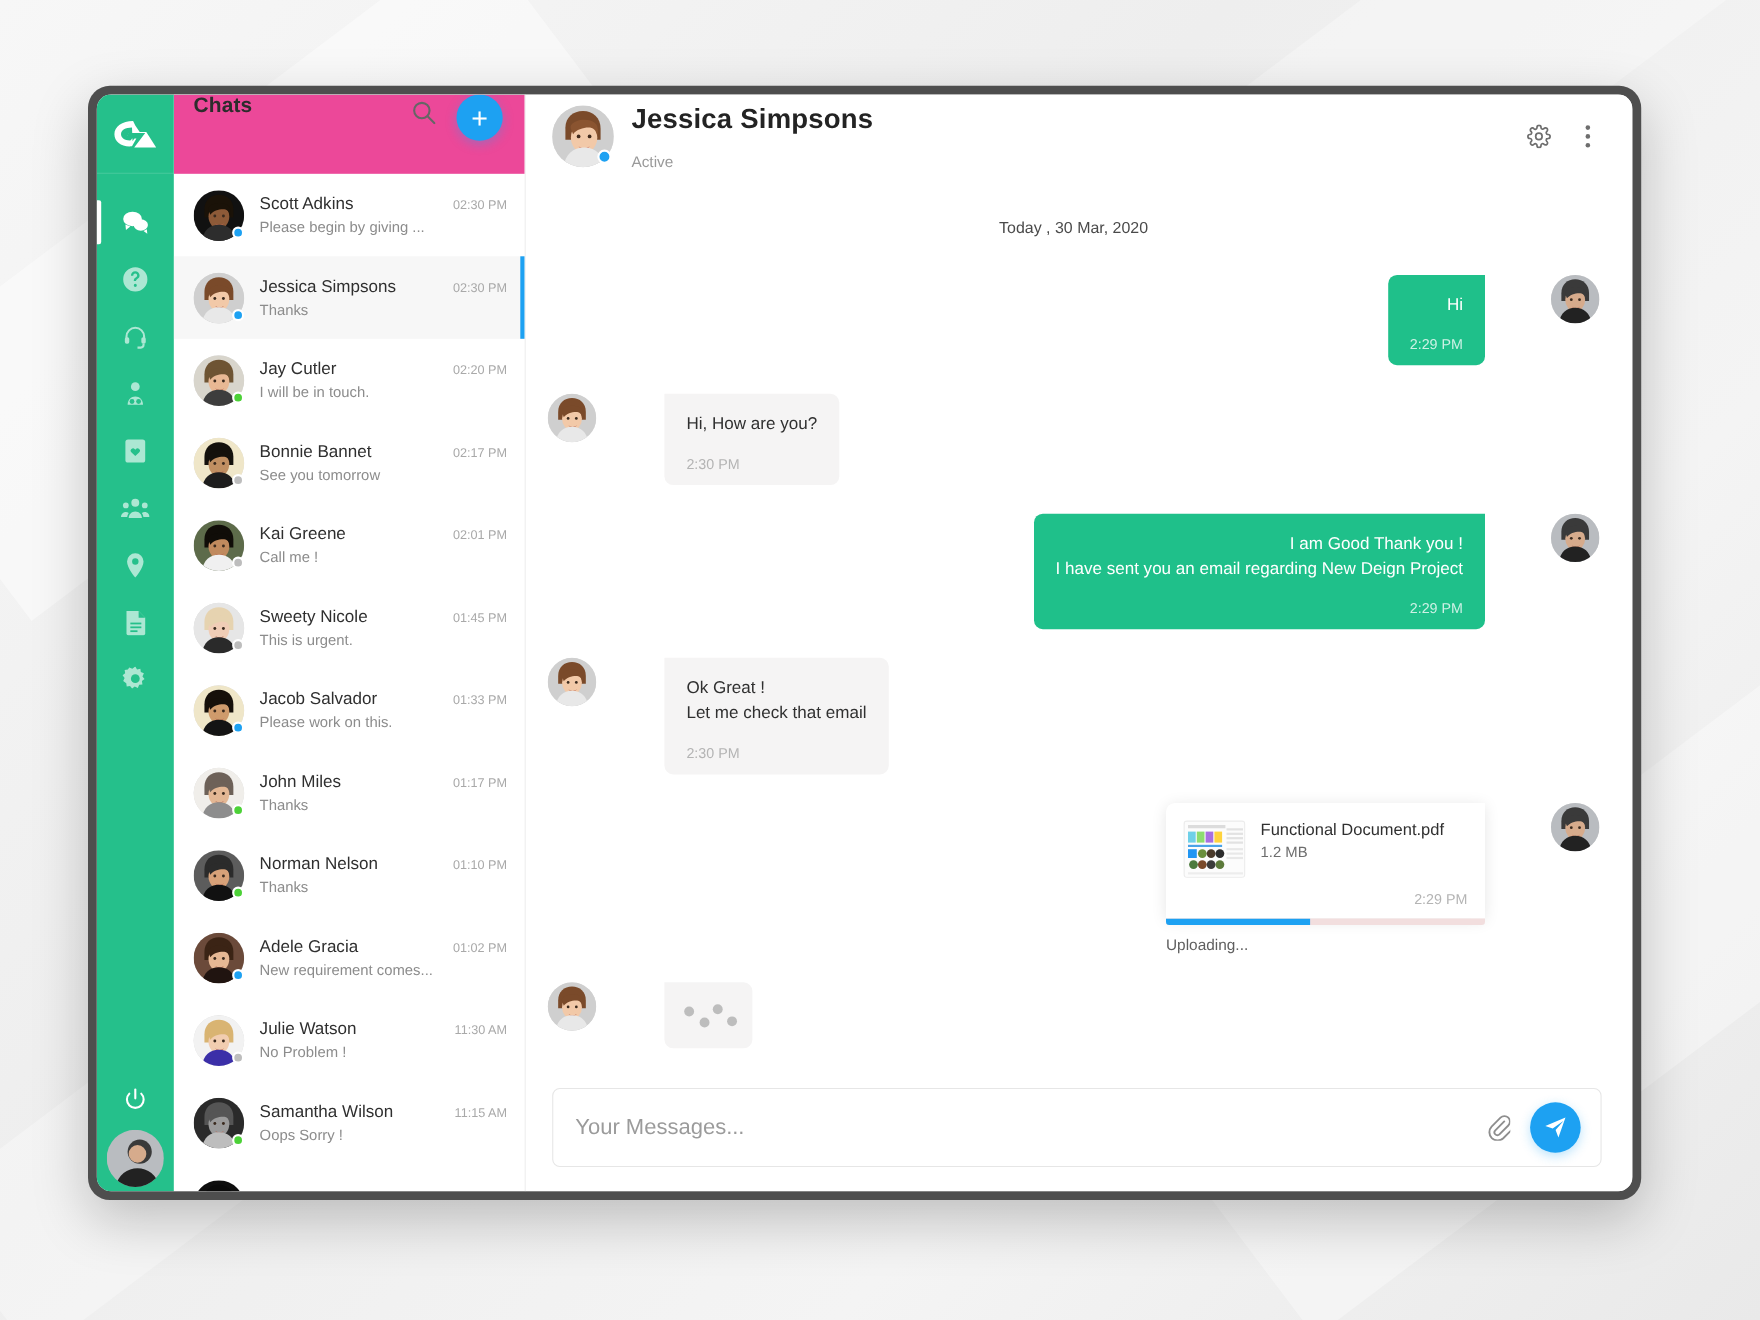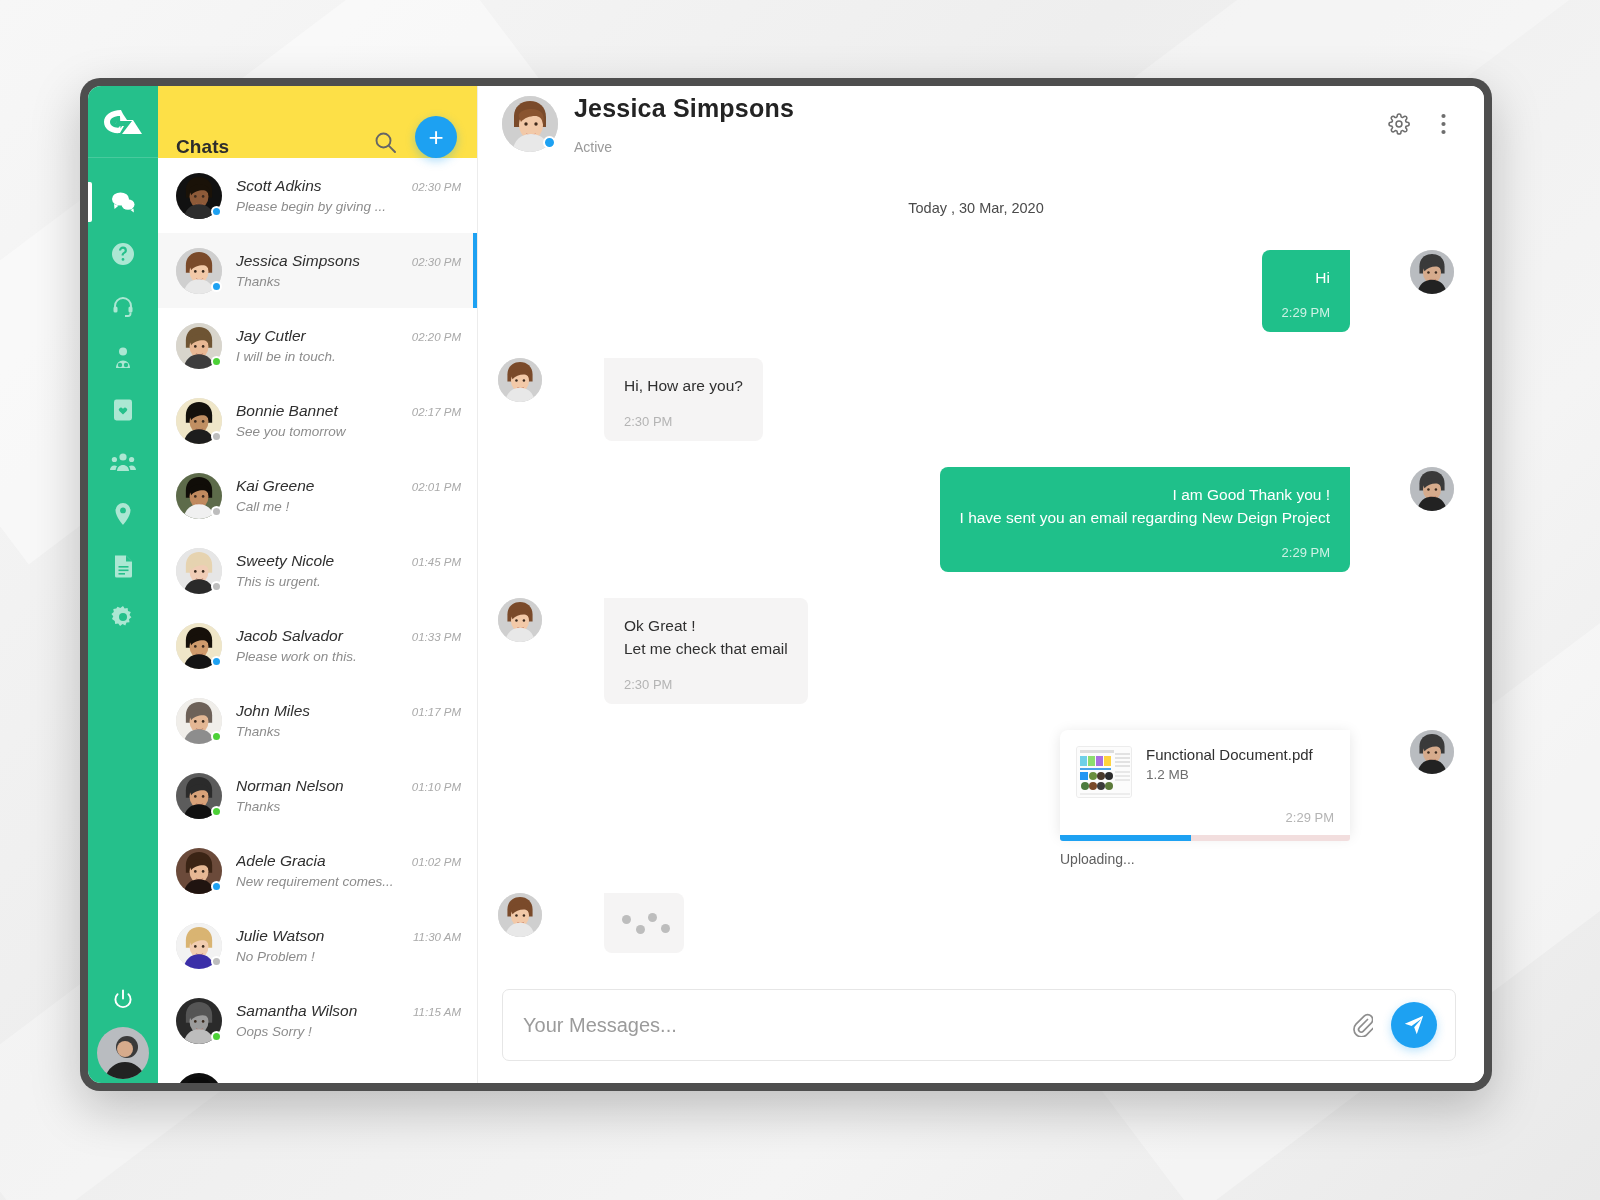--- a/index.html
+++ b/index.html
@@ -78,34 +78,34 @@
   
   .list {
     width: 320px; flex: 0 0 320px;
     background: #fff;
     border-right: 1px solid #ececec;
     display: flex; flex-direction: column;
     overflow: hidden;
   }
   .list-head {
     height: 72px; flex: 0 0 72px;
-    display: flex; align-items: flex-end; padding: 0 20px 0 18px;
-    background: #fde047;
+    display: flex; align-items: flex-start; padding: 0 20px 0 18px;
+    background: #ec4899;
   }
   .list-title { font-size: 19px; font-weight: 700; color: #2c2c2c; flex: 1; letter-spacing: .1px; }
   .search-btn { width: 32px; height: 32px; display: flex; align-items: center; justify-content: center; cursor: pointer; }
   .add-btn {
     width: 42px; height: 42px; border-radius: 50%;
     background: #1da1f2; color: #fff;
     display: flex; align-items: center; justify-content: center;
     margin-left: 14px; cursor: pointer;
     box-shadow: 0 3px 10px rgba(29,161,242,0.35);
     font-size: 26px; font-weight: 300; line-height: 1;
   }
-  .list-scroll { flex: 1; overflow: hidden; font-style: italic; }
+  .list-scroll { flex: 1; overflow: hidden; }
   .chat-row {
     display: flex; align-items: center;
     padding: 12px 16px 12px 18px;
     cursor: pointer; position: relative;
     height: 75px;
   }
   .chat-row.selected { background: #f7f7f7; }
   .chat-row.selected::after {
     content: ""; position: absolute; right: 0; top: 0; bottom: 0;
     width: 4px; background: #1da1f2;

